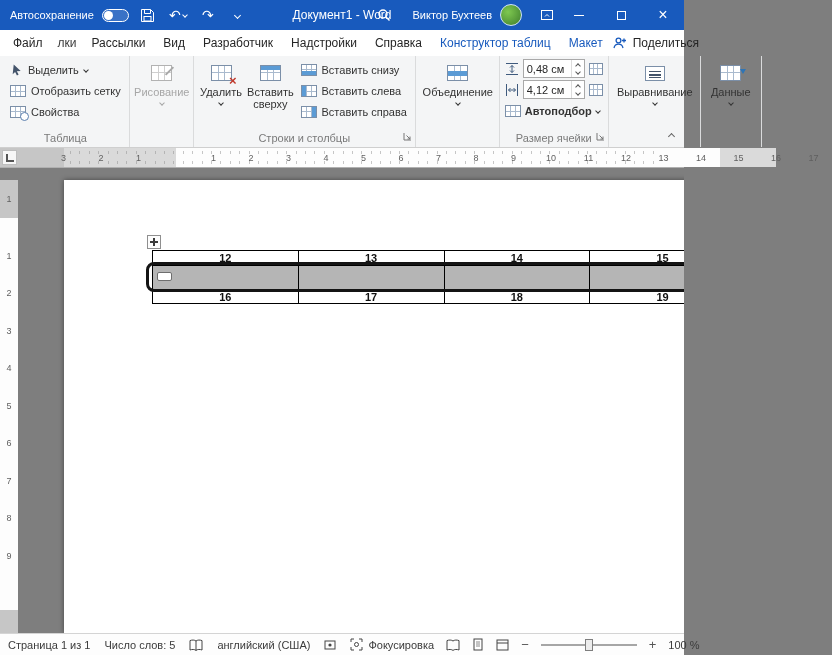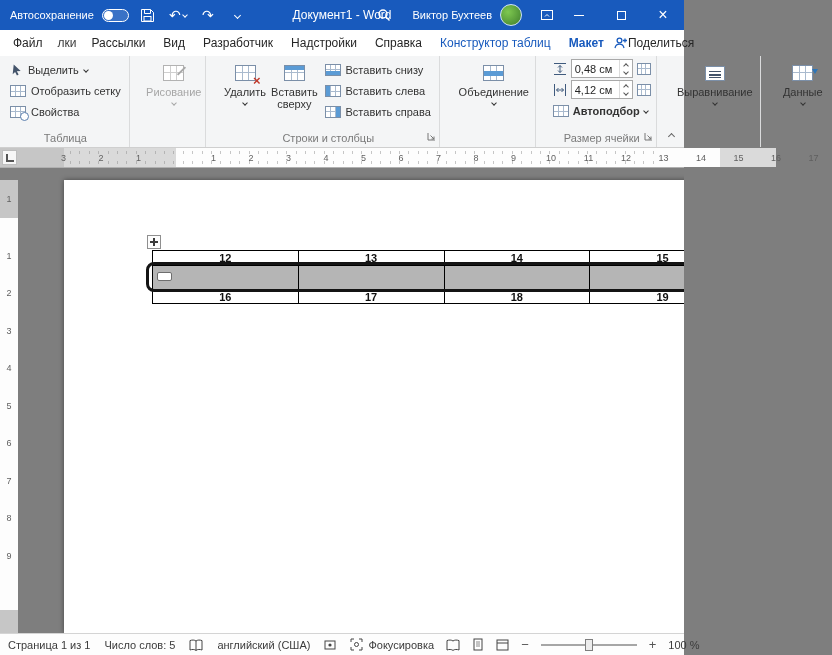--- a/index.html
+++ b/index.html
@@ -26,25 +26,25 @@
   .max-glyph{width:9px;height:9px;border:1px solid #fff;display:inline-block;}
   .min-glyph{width:10px;height:1px;background:#fff;display:inline-block;}
   .close-glyph{font-size:16px;line-height:1;}
 
   
   .tabsrow{height:26px;background:#fff;display:flex;align-items:center;flex-shrink:0;}
   .rtab{padding:0 9px;font-size:12px;height:26px;display:flex;align-items:center;white-space:nowrap;}
   .rtab.file{padding:0 13px;}
   .rtab.partial{padding:0 6px 0 2px;color:#3b3b3b;}
   .rtab.contextual{color:#185abd;}
-  .rtab.active{color:#185abd;font-weight:700;}
-  .share{margin-left:auto;display:flex;align-items:center;gap:0;padding-right:12px;font-size:12px;}
-
-  
-  .ribbon{height:92px;background:#f4f5f6;border-bottom:1px solid #cfcfcf;display:flex;align-items:stretch;flex-shrink:0;position:relative;padding-left:2px;gap:12px;}
+  .rtab.active{color:#185abd;font-weight:400;}
+  .share{margin-left:auto;display:flex;align-items:center;gap:6px;padding-right:12px;font-size:12px;}
+
+  
+  .ribbon{height:92px;background:#f4f5f6;border-bottom:1px solid #cfcfcf;display:flex;align-items:stretch;flex-shrink:0;position:relative;padding-left:2px;}
   .group{display:flex;flex-direction:column;border-right:1px solid #dadbdc;padding:3px 5px 0;position:relative;}
   .group-label{margin-top:auto;text-align:center;font-size:11px;color:#7a7a7a;padding:1px 0 3px;min-height:14px;}
   .group-content{display:flex;gap:3px;align-items:flex-start;}
   .sbtn{display:flex;align-items:center;gap:5px;font-size:11px;color:#333;height:21px;padding:0 3px;white-space:nowrap;}
   .bigbtn{display:flex;flex-direction:column;align-items:center;text-align:center;font-size:11px;color:#333;padding-top:4px;gap:3px;line-height:12px;}
   .bigbtn .ic{height:20px;display:flex;align-items:center;}
   .bigbtn.disabled{color:#a6a6a6;}
   .launcher{position:absolute;right:3px;bottom:3px;}
 
   

